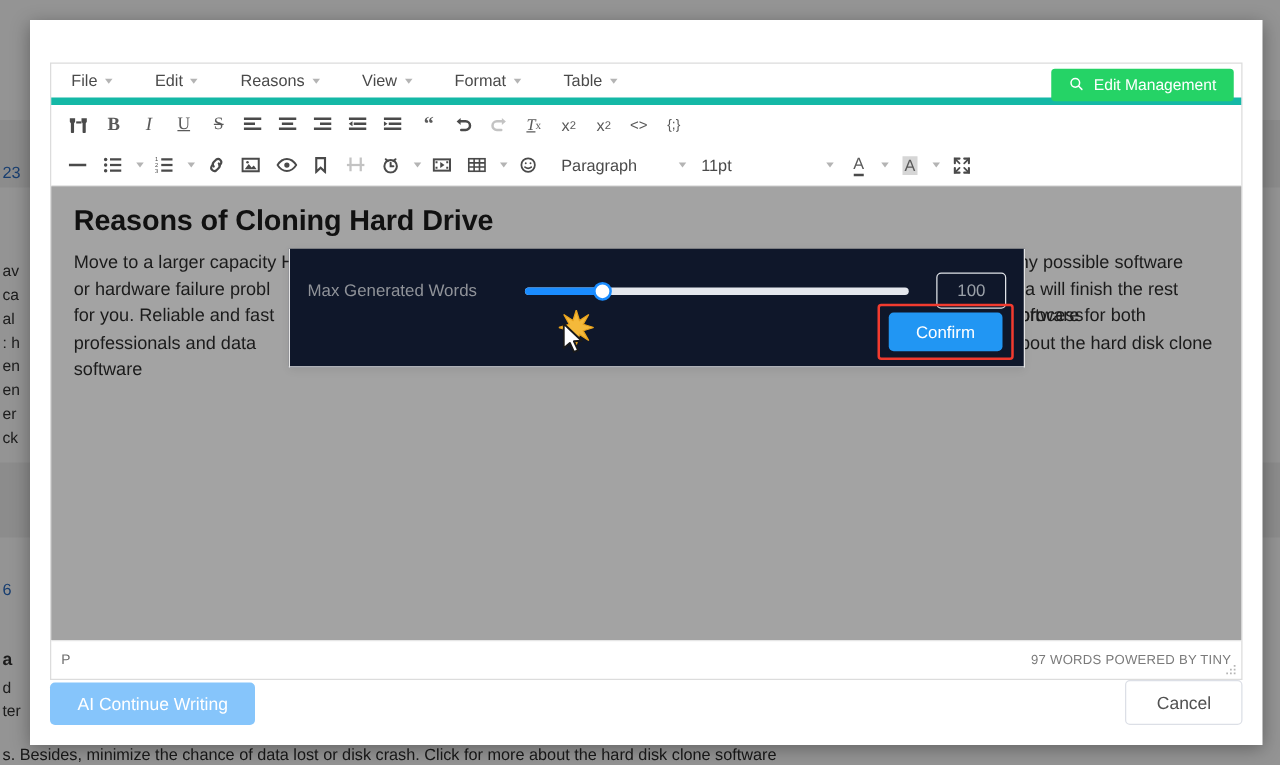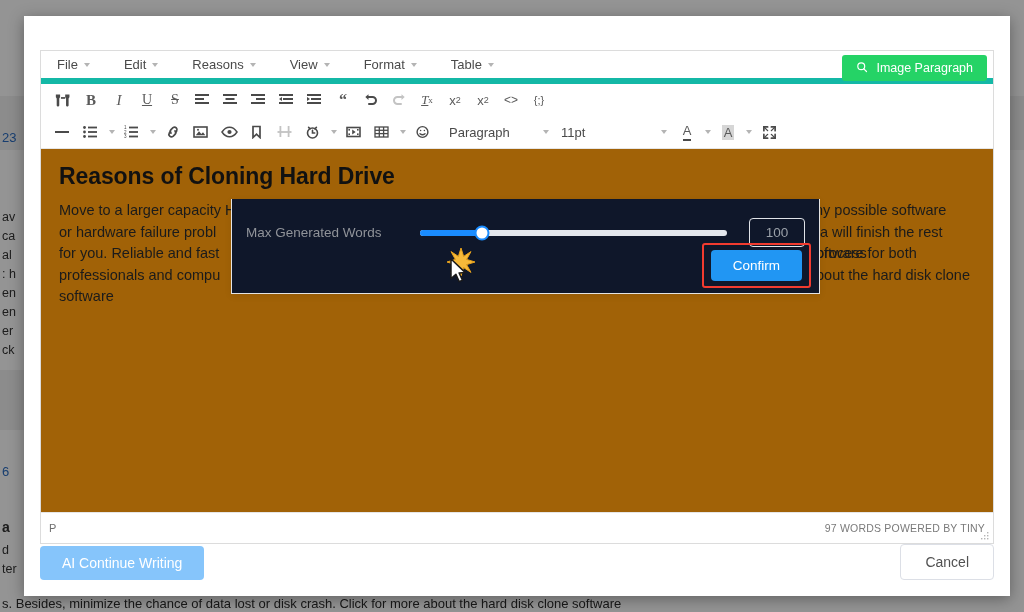--- a/index.html
+++ b/index.html
@@ -114,21 +114,21 @@
   }
   .select-box .caret { margin-left: 10px; }
   .tb-sep { width: 6px; }
 
   
   .content {
     position: relative;
     flex: 1;
     padding: 10px 18px;
     overflow: hidden;
-    background:#a16207;
+    background:#a3a3a3;
   }
   .doc-title {
     font-size: 23px; font-weight: bold; color: #111;
     letter-spacing: -0.1px;
     margin: 4px 0 10px 0;
     font-family: "Liberation Sans", sans-serif;
   }
   .doc-body {
     font-size: 14.5px; line-height: 21.5px; color: #1b1b1b;
     font-family: "Liberation Sans", sans-serif;
@@ -339,21 +339,21 @@
         <span class="caret"></span>
       </div>
 
       <button class="img-mgmt-btn">
         <span>
           <svg width="12" height="12" viewBox="0 0 16 16" fill="none" stroke="#fff" stroke-width="1.6">
             <circle cx="7" cy="7" r="4.6"></circle>
               <line x1="10.4" y1="10.4" x2="14" y2="14" stroke-linecap="round"></line>
           </svg>
         </span>
-        <span>Image Paragraph</span>
+        <span>Edit Management</span>
       </button>
     </div>
 
     <div class="toolbar">
       <div class="tb">
         <svg width="17" height="15" viewBox="0 0 20 16" fill="#4a4a4a">
           <path d="M2 1h3v3c0 1-1 1-1 2v8c0 .6-.4 1-1 1H2c-.6 0-1-.4-1-1V6c0-1-1-1-1-2V1z" transform="translate(1,0)"></path>
           <path d="M2 1h3v3c0 1-1 1-1 2v8c0 .6-.4 1-1 1H2c-.6 0-1-.4-1-1V6c0-1-1-1-1-2V1z" transform="translate(12,0)"></path>
           <rect x="7" y="4" width="5" height="2"></rect>
         </svg>
@@ -561,21 +561,21 @@
         <div style="position:relative;height:21.5px;"><span>Move to a larger capacity HDD and do not want to reinstall system. Replace the old hard drive to a new one. Defend any possible software</span></div>
         <div style="position:relative;height:21.5px;">
           <span>or hardware failure probl</span>
           <span style="position:absolute;left:757px;">ta will finish the rest process</span>
         </div>
         <div style="position:relative;height:21.5px;">
           <span>for you. Reliable and fast</span>
           <span style="position:absolute;left:757px;">oftware for both</span>
         </div>
         <div style="position:relative;height:21.5px;">
-          <span>professionals and compu</span>
+          <span>professionals and data</span>
           <span style="position:absolute;left:757px;">bout the hard disk clone</span>
         </div>
         <div style="position:relative;height:21.5px;"><span>software</span></div>
       </div>
     </div>
 
     <div class="statusbar">
       <span class="path">P</span>
       <span class="right">97 WORDS POWERED BY TINY</span>
       <span class="resize-grip">

